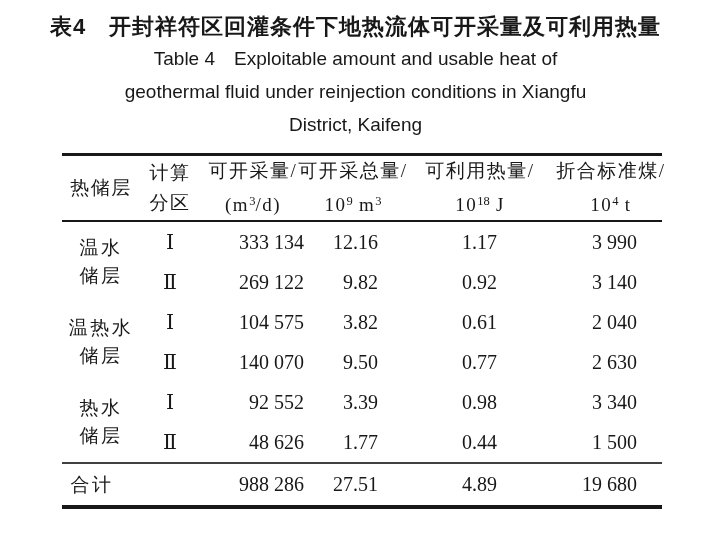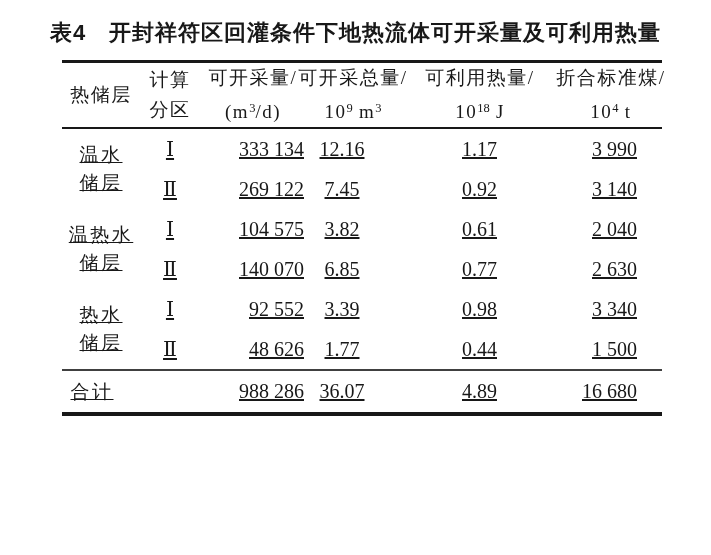--- a/index.html
+++ b/index.html
@@ -6,21 +6,21 @@
   body {
     width: 711px;
     height: 555px;
     background: #ffffff;
     color: #181818;
     overflow: hidden;
   }
   .page { width: 711px; height: 555px; position: relative; }
 
   .caption-zh {
-    margin-top: 18px;
+    margin-top: 12px;
     text-align: center;
     font-family: "Liberation Sans", "DejaVu Sans", sans-serif;
     font-weight: 700;
     font-size: 22px;
     letter-spacing: 1px;
     line-height: 30px;
     white-space: nowrap;
   }
   .caption-en {
     text-align: center;
@@ -63,41 +63,45 @@
     font-size: 12.5px;
     letter-spacing: 0;
     vertical-align: 6px;
   }
 
   .geo-table td {
     padding: 0;
     height: 40px;
     vertical-align: middle;
     font-size: 20px;
-    text-decoration: underline;
   }
   td.c1 { text-align: center; font-size: 19px; letter-spacing: 2.5px; }
   .rline { line-height: 28px; white-space: nowrap; }
   td.c2 { text-align: center; font-size: 20.5px; }
   td.num { text-align: right; white-space: nowrap; }
   td.c3 { padding-right: 2px; }
-  td.c4 { padding-right: 22px; text-align: center; }
+  td.c4 { padding-right: 22px; }
   td.c5 { padding-right: 63px; text-align: right; }
   td.c6 { padding-right: 25px; }
 
   tr.total-row td { border-top: 2px solid #404040; height: 41px; }
   td.total-label { padding-right: 18px; }
 </style>
 </head>
 <body>
 
 <div class="page">
 
   <div class="caption-zh">表4　开封祥符区回灌条件下地热流体可开采量及可利用热量</div>
 
+  <div class="caption-en">
+    <div>Table 4 Exploitable amount and usable heat of</div>
+    <div>geothermal fluid under reinjection conditions in Xiangfu</div>
+    <div>District, Kaifeng</div>
+  </div>
 
   <table class="geo-table">
     <colgroup>
       <col class="c1">
         <col class="c2">
         <col class="c3">
         <col class="c4">
         <col class="c5">
         <col class="c6">
     </colgroup>
@@ -136,39 +140,39 @@
           </td>
           <td class="c2">Ⅰ</td>
           <td class="c3 num">333 134</td>
           <td class="c4 num">12.16</td>
           <td class="c5 num">1.17</td>
           <td class="c6 num">3 990</td>
         </tr>
         <tr>
           <td class="c2">Ⅱ</td>
           <td class="c3 num">269 122</td>
-          <td class="c4 num">7.45</td>
+          <td class="c4 num">9.82</td>
           <td class="c5 num">0.92</td>
           <td class="c6 num">3 140</td>
         </tr>
         <tr>
           <td rowspan="2" class="c1">
             <div class="rline">温热水</div>
             <div class="rline">储层</div>
           </td>
           <td class="c2">Ⅰ</td>
           <td class="c3 num">104 575</td>
           <td class="c4 num">3.82</td>
           <td class="c5 num">0.61</td>
           <td class="c6 num">2 040</td>
         </tr>
         <tr>
           <td class="c2">Ⅱ</td>
           <td class="c3 num">140 070</td>
-          <td class="c4 num">6.85</td>
+          <td class="c4 num">9.50</td>
           <td class="c5 num">0.77</td>
           <td class="c6 num">2 630</td>
         </tr>
         <tr>
           <td rowspan="2" class="c1">
             <div class="rline">热水</div>
             <div class="rline">储层</div>
           </td>
           <td class="c2">Ⅰ</td>
           <td class="c3 num">92 552</td>
@@ -180,20 +184,20 @@
           <td class="c2">Ⅱ</td>
           <td class="c3 num">48 626</td>
           <td class="c4 num">1.77</td>
           <td class="c5 num">0.44</td>
           <td class="c6 num">1 500</td>
         </tr>
         <tr class="total-row">
           <td class="c1 total-label">合计</td>
           <td class="c2"></td>
           <td class="c3 num">988 286</td>
-          <td class="c4 num">36.07</td>
+          <td class="c4 num">27.51</td>
           <td class="c5 num">4.89</td>
-          <td class="c6 num">16 680</td>
+          <td class="c6 num">19 680</td>
         </tr>
       </tbody>
   </table>
 
 </div>
 
 </body></html>

